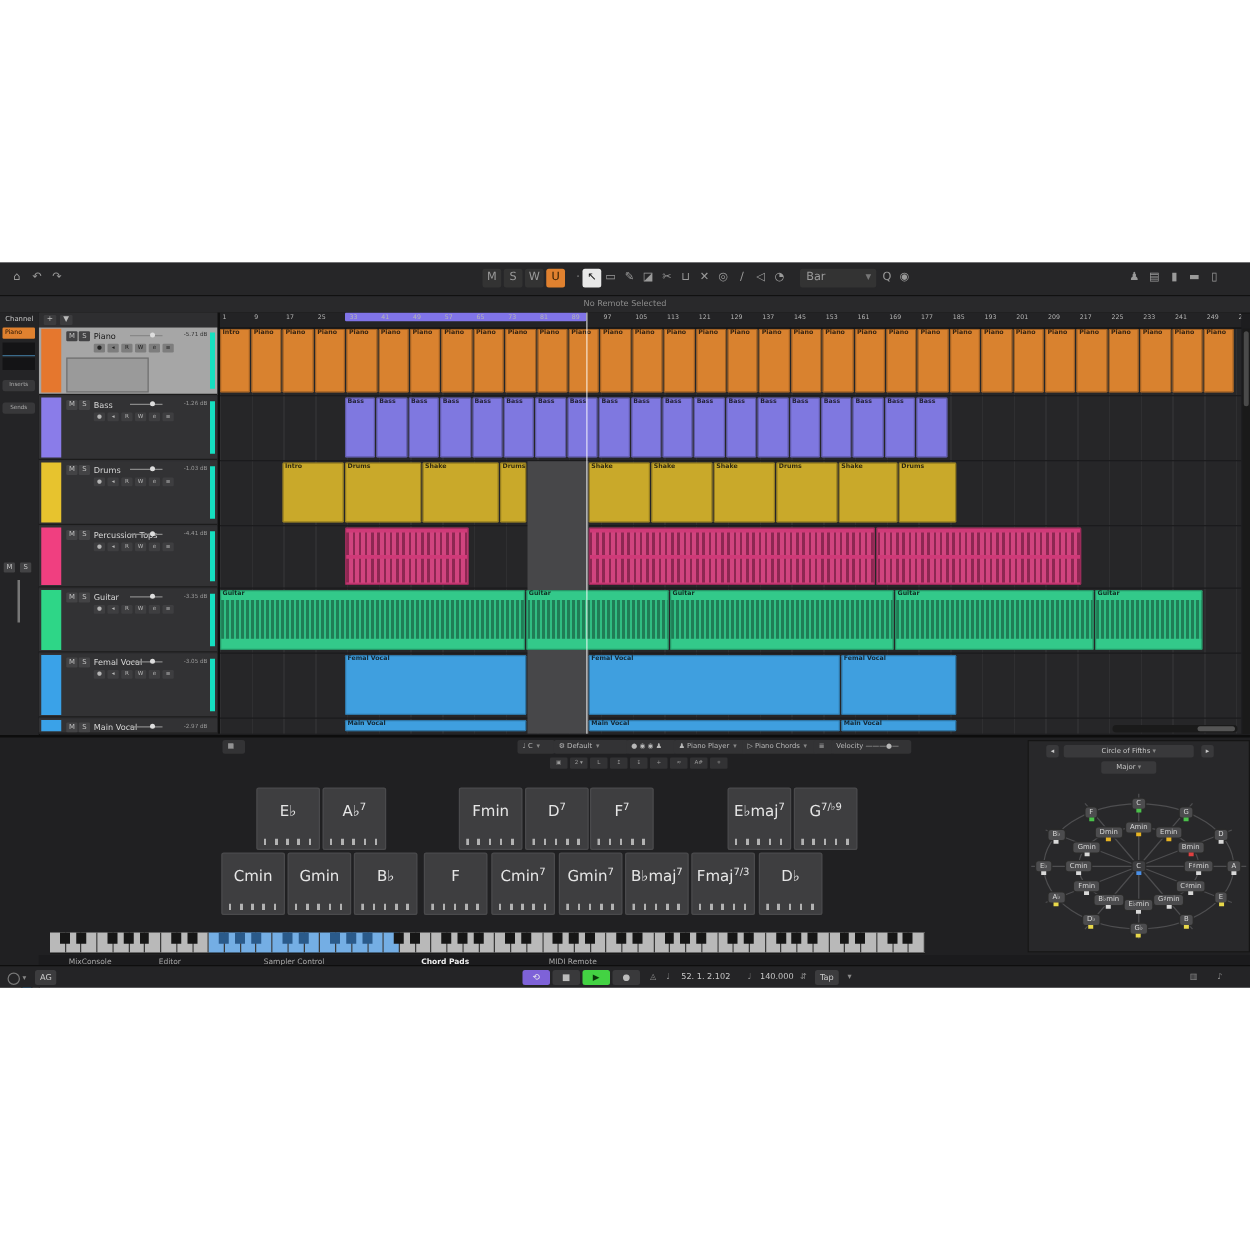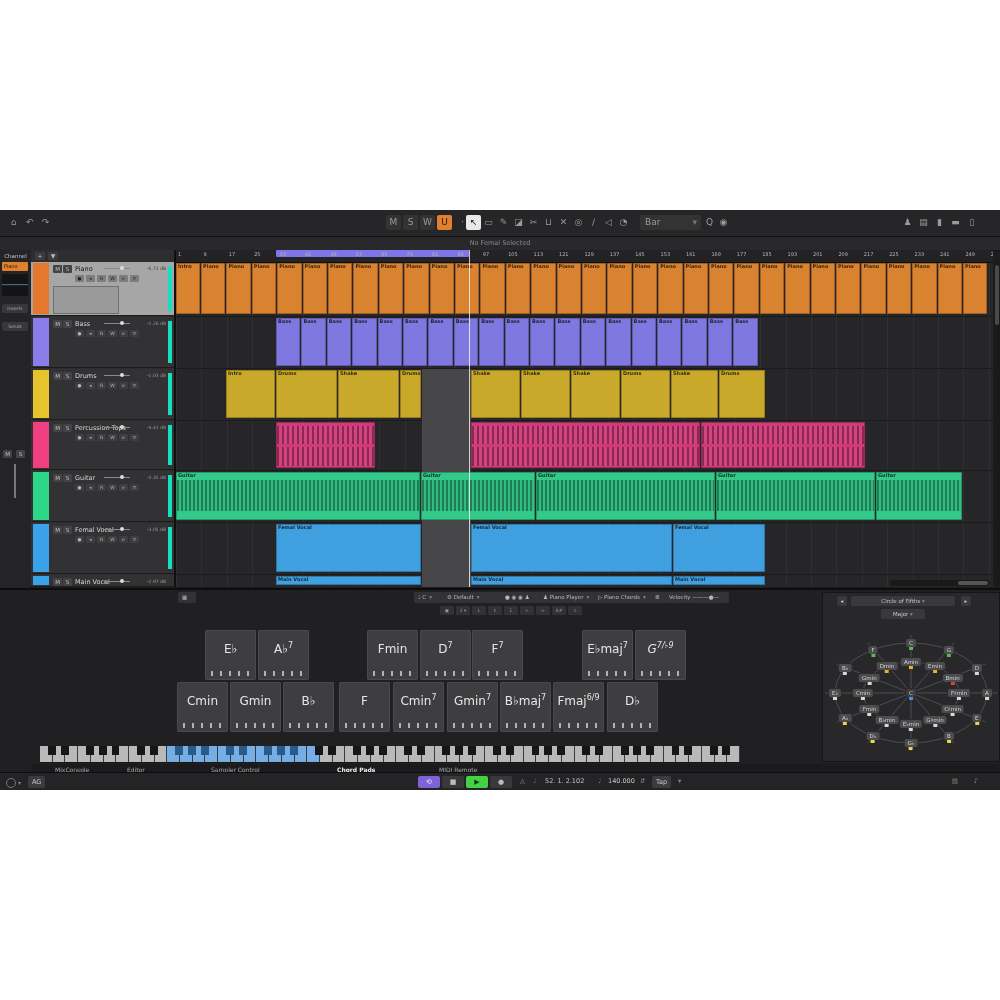--- a/index.html
+++ b/index.html
@@ -117,21 +117,21 @@
         <div class="tbtn plain" style="left: 616px; width: 13px;">◔</div>
         <div class="tbtn" style="left: 640px; width: 56px; text-align: left; padding-left: 5px;"><div style="display: inline;">Bar</div><div style="display: inline; float: right; margin-right: 4px; color: rgb(119, 119, 119);">▾</div></div>
         <div class="tbtn plain" style="left: 702px; width: 12px;">Q</div>
         <div class="tbtn plain" style="left: 716px; width: 12px;">◉</div>
         <div class="tbtn plain" style="left: 900px;">♟</div>
         <div class="tbtn plain" style="left: 916px;">▤</div>
         <div class="tbtn plain" style="left: 932px;">▮</div>
         <div class="tbtn plain" style="left: 948px;">▬</div>
         <div class="tbtn plain" style="left: 964px;">▯</div>
       </div>
-  <div id="infoline">No Femal Selected</div>
+  <div id="infoline">No Remote Selected</div>
 
   <div id="chstrip">
     <div class="abs" style="left:0;top:3px;width:31px;text-align:center;color:#c8c8c8;font-size:5.5px;">Channel</div>
     <div class="abs" style="left:2px;top:12px;width:24px;height:9px;background:#e0812f;border-radius:1px;color:#201000;font-size:5px;line-height:9px;padding-left:2px;overflow:hidden;">Piano</div>
     <div class="abs" style="left:2px;top:24px;width:26px;height:10px;background:#141416;border-bottom:1px solid #3a6a8a;"></div>
     <div class="abs" style="left:2px;top:36px;width:26px;height:10px;background:#141416;"></div>
     <div class="chsec" style="top:54px;">Inserts</div>
     <div class="chsec" style="top:72px;">Sends</div>
     <div class="ms" style="left:3px;top:200px;">M</div>
     <div class="ms" style="left:16px;top:200px;">S</div>
@@ -712,21 +712,21 @@
           <div class="keys"></div>
         </div>
         <div class="pad" style="left: 472px; top: 40px;">
           <div class="pl">F<sup>7</sup></div>
           <div class="keys"></div>
         </div>
         <div class="pad" style="left: 582px; top: 40px;">
           <div class="pl">E♭maj<sup>7</sup></div>
           <div class="keys"></div>
         </div>
-        <div class="pad" style="left: 635px; top: 40px; font-style: italic;">
+        <div class="pad" style="left: 635px; top: 40px;">
           <div class="pl">G<sup>7/♭9</sup></div>
           <div class="keys"></div>
         </div>
         <div class="pad" style="left: 177px; top: 92px;">
           <div class="pl">Cmin</div>
           <div class="keys"></div>
         </div>
         <div class="pad" style="left: 230px; top: 92px;">
           <div class="pl">Gmin</div>
           <div class="keys"></div>
@@ -745,21 +745,21 @@
         </div>
         <div class="pad" style="left: 447px; top: 92px;">
           <div class="pl">Gmin<sup>7</sup></div>
           <div class="keys"></div>
         </div>
         <div class="pad" style="left: 500px; top: 92px; text-decoration: underline;">
           <div class="pl">B♭maj<sup>7</sup></div>
           <div class="keys"></div>
         </div>
         <div class="pad" style="left: 553px; top: 92px;">
-          <div class="pl">Fmaj<sup>6/9</sup></div>
+          <div class="pl">Fmaj<sup>7/3</sup></div>
           <div class="keys"></div>
         </div>
         <div class="pad" style="left: 607px; top: 92px;">
           <div class="pl">D♭</div>
           <div class="keys"></div>
         </div>
       </div>
 
   <div id="transport">
     <div class="abs" style="left:6px;top:5px;width:8px;height:8px;border:1px solid #777;border-radius:50%;"></div>

